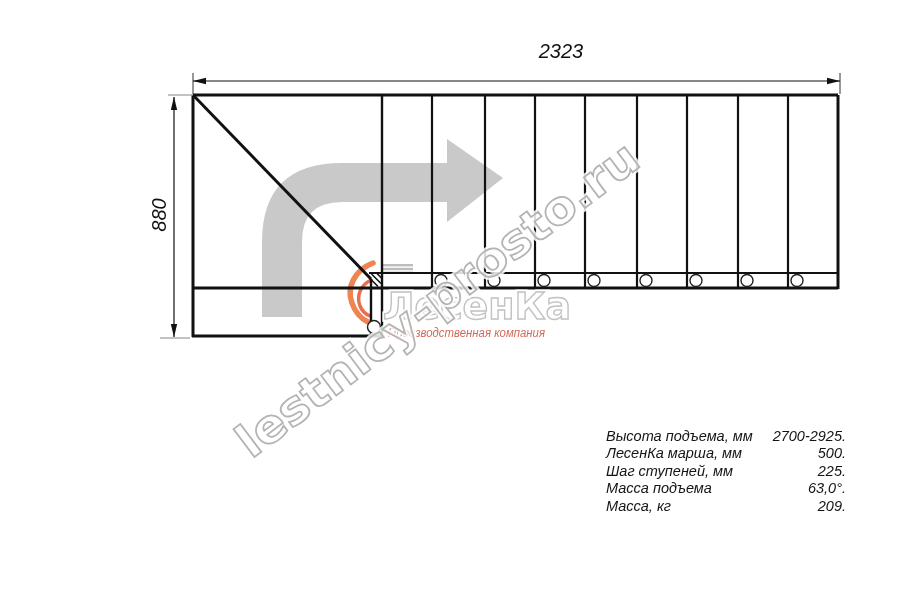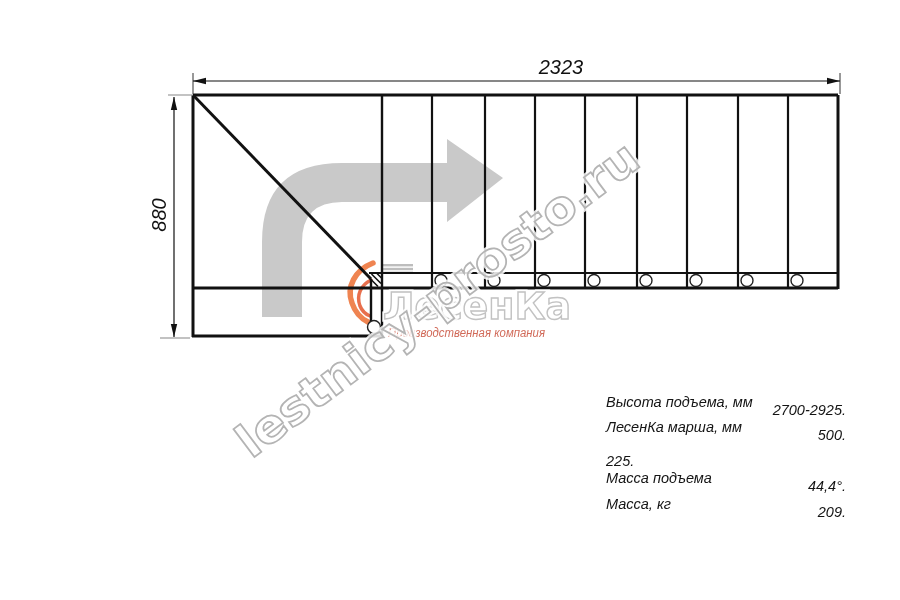--- a/index.html
+++ b/index.html
@@ -4,29 +4,29 @@
 <style>
   html,body{margin:0;padding:0;background:#ffffff;}
   .canvas{
     position:relative;width:900px;height:600px;background:#ffffff;overflow:hidden;
     font-family:"Liberation Sans",sans-serif;
   }
   .dim-label{
     position:absolute;color:#111;font-style:italic;font-size:20px;
     font-family:"Liberation Sans",sans-serif;white-space:nowrap;
   }
-  .dim-label.horiz{left:561px;top:56px;transform:translateX(-50%);}
+  .dim-label.horiz{left:561px;top:40px;transform:translateX(-50%);}
   .dim-label.vert{left:159px;top:215px;transform:translate(-50%,-50%) rotate(-90deg);}
   .specs{
-    position:absolute;left:606px;top:394px;width:240px;
+    position:absolute;left:606px;top:428px;width:240px;
     font-style:italic;color:#141414;font-size:14.5px;line-height:17.4px;
   }
   .spec-row{display:flex;justify-content:space-between;}
   .spec-label{text-align:left;white-space:nowrap;}
-  .spec-value{white-space:nowrap;margin-top:8px;}
+  .spec-value{white-space:nowrap;}
   svg{position:absolute;left:0;top:0;}
   .wm{font-family:"DejaVu Sans","Liberation Sans",sans-serif;font-weight:bold;}
   .logo-font{font-family:"DejaVu Sans","Liberation Sans",sans-serif;font-weight:bold;}
   .tagline-font{font-family:"Liberation Sans",sans-serif;font-style:italic;}
 </style>
 </head>
 <body>
 
 <div class="canvas">
 
@@ -123,25 +123,26 @@
   <div class="specs">
     <div class="spec-row">
       <span class="spec-label">Высота подъема, мм</span>
       <span class="spec-value">2700-2925.</span>
     </div>
     <div class="spec-row">
       <span class="spec-label">ЛесенКа марша, мм</span>
       <span class="spec-value">500.</span>
     </div>
     <div class="spec-row">
+      <span class="spec-label">Шаг ступеней, мм</span>
       <span class="spec-value">225.</span>
     </div>
     <div class="spec-row">
       <span class="spec-label">Масса подъема</span>
-      <span class="spec-value">44,4°.</span>
+      <span class="spec-value">63,0°.</span>
     </div>
     <div class="spec-row">
       <span class="spec-label">Масса, кг</span>
       <span class="spec-value">209.</span>
     </div>
   </div>
 
 </div>
 
 </body></html>

